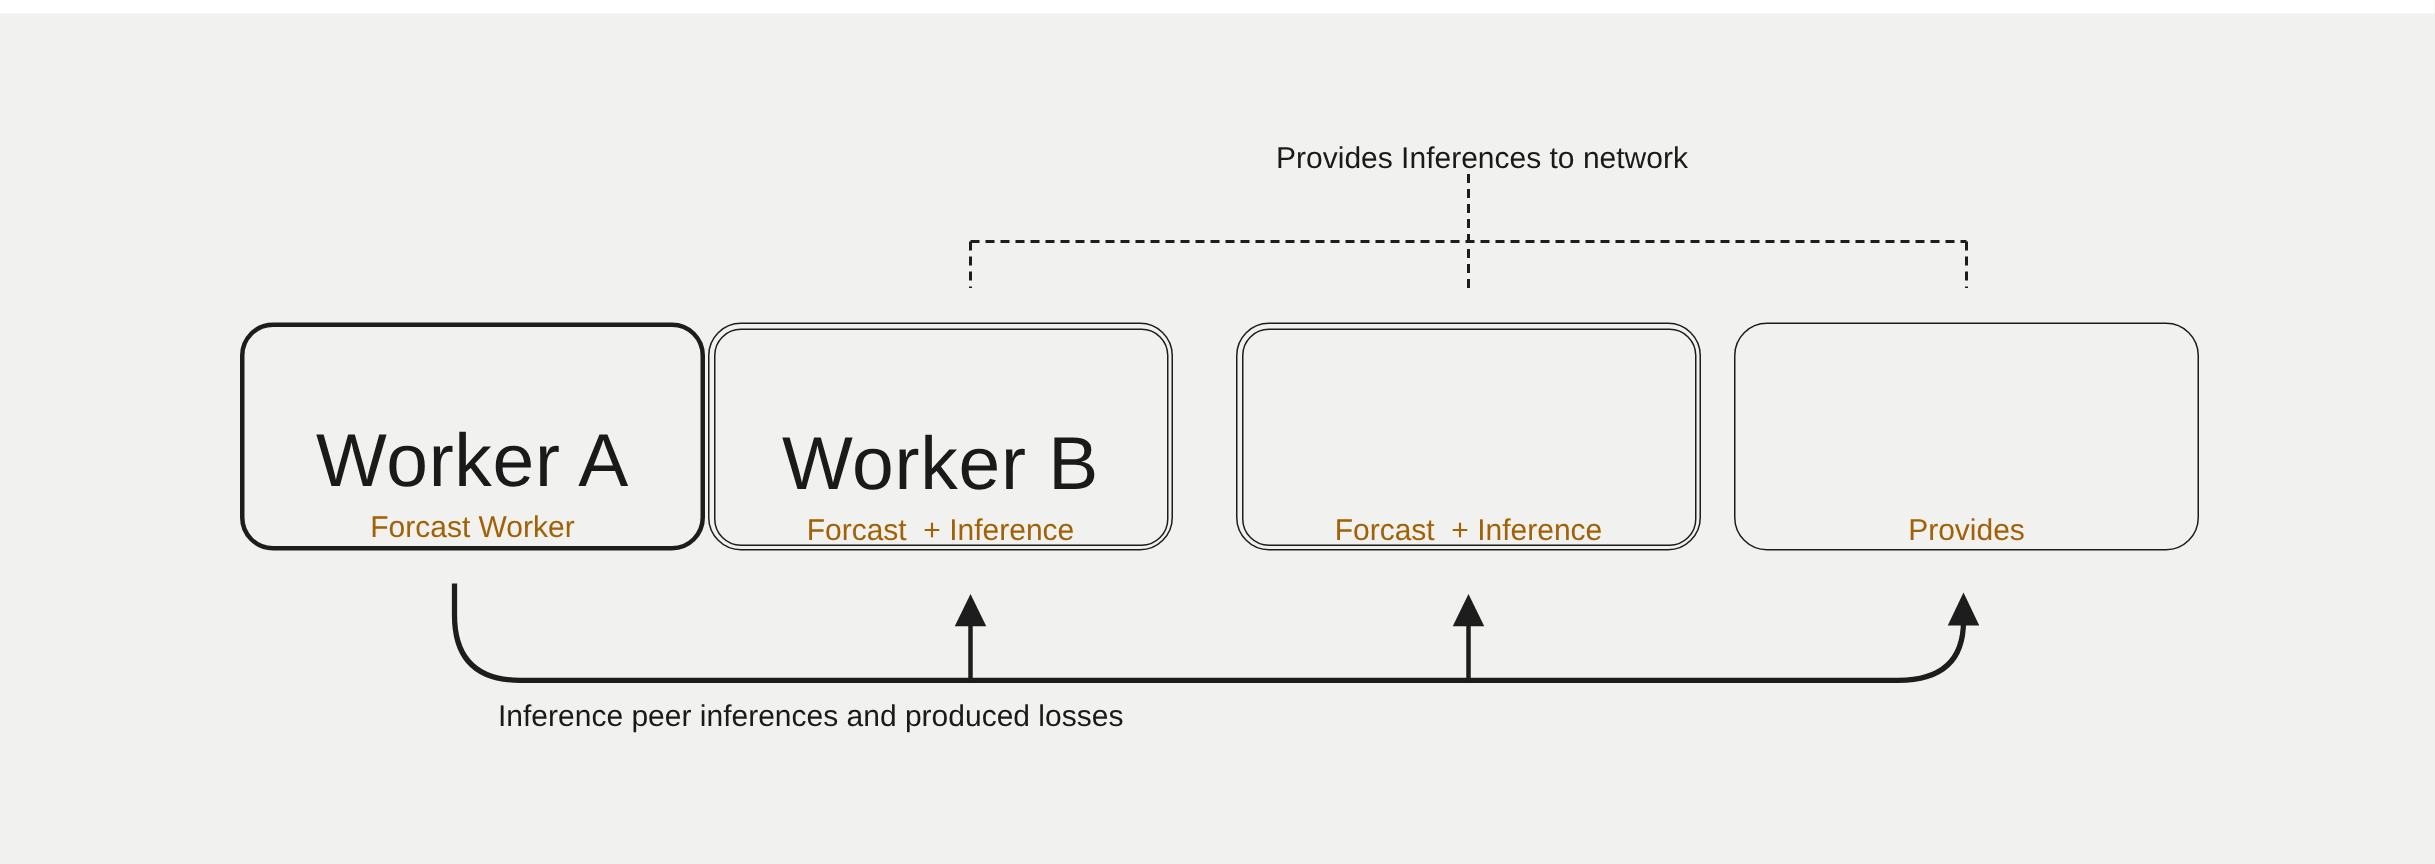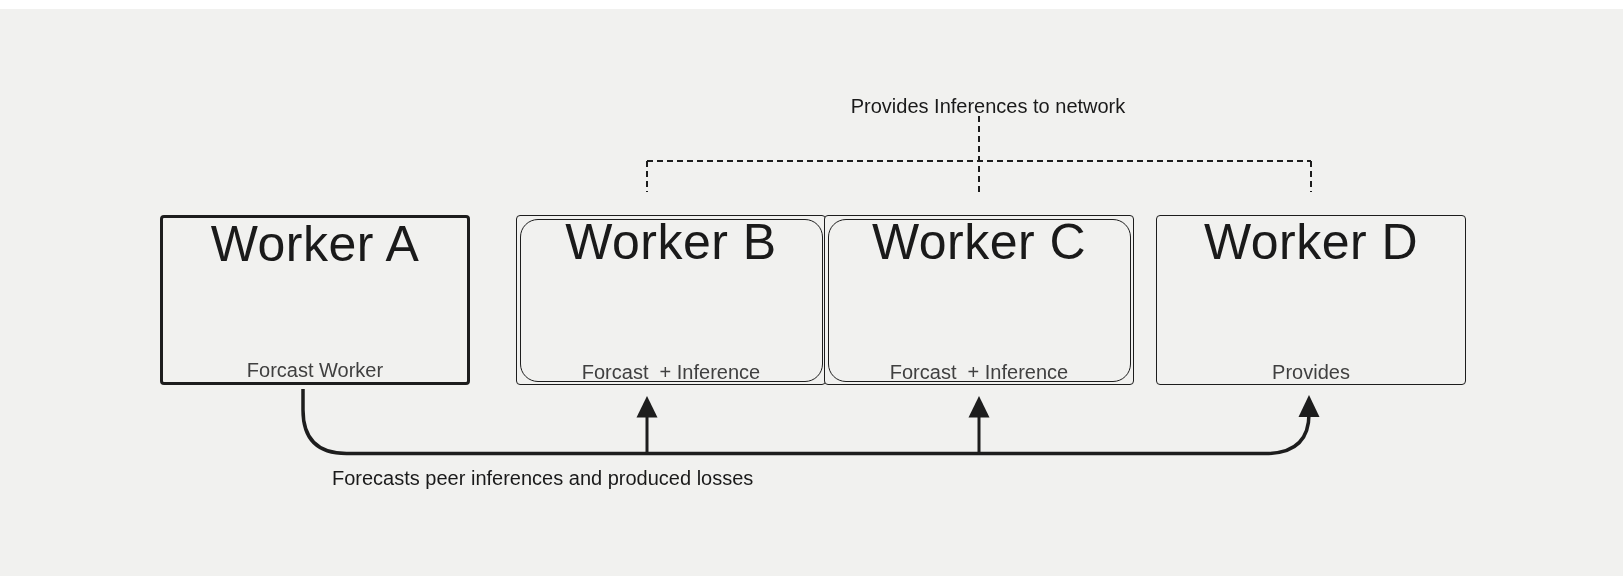--- a/index.html
+++ b/index.html
@@ -9,42 +9,42 @@
     font-family:"Liberation Sans", sans-serif;
     color:#1a1a1a;
   }
   .top-strip{
     position:absolute;left:0;top:0;width:1623px;height:9px;background:#ffffff;
   }
   .connector-layer{
     position:absolute;left:0;top:0;width:1623px;height:576px;
   }
   .worker-box{
-    position:absolute;top:215px;width:310px;height:170px;
-    box-sizing:border-box;border-radius:4px;
-    display:flex;flex-direction:column;align-items:center;justify-content:space-between;
+    position:absolute;top:215px;width:310px;height:152px;
+    box-sizing:border-box;border-radius:22px;
+    display:flex;flex-direction:column;align-items:center;justify-content:flex-end;
     background:#f1f1ef;
   }
   .worker-box.pos-a{left:160px;}
-  .worker-box.pos-b{left:516px;}
+  .worker-box.pos-b{left:472px;}
   .worker-box.pos-c{left:824px;}
   .worker-box.pos-d{left:1156px;}
   .border-thick{border:3px solid #1d1d1d;}
   .border-thin{border:1.5px solid #1d1d1d;}
   .border-double{border:1.5px solid #1d1d1d;position:absolute;}
   .border-double::before{
     content:"";position:absolute;inset:2.5px;border:1.5px solid #1d1d1d;
     border-radius:18px;pointer-events:none;
   }
   .worker-title{
     font-size:50px;line-height:1.05;font-weight:400;color:#1a1a1a;
     letter-spacing:0.5px;white-space:pre;
   }
   .worker-subtitle{
-    margin-top:7px;font-size:20px;line-height:1.2;color:#404040;white-space:pre;
+    margin-top:7px;font-size:20px;line-height:1.2;color:#a16207;white-space:pre;
   }
   .float-label{
     position:absolute;font-size:20px;line-height:1.2;color:#1a1a1a;white-space:pre;
   }
   .label-top{left:988px;top:94px;transform:translateX(-50%);}
   .label-bottom{left:332px;top:466px;}
 </style>
 </head>
 <body>
 
@@ -77,22 +77,20 @@
   <div class="worker-title">Worker A</div>
   <div class="worker-subtitle">Forcast Worker</div>
 </div>
 
 <div class="worker-box pos-b border-double">
   <div class="worker-title">Worker B</div>
   <div class="worker-subtitle">Forcast  + Inference</div>
 </div>
 
 <div class="worker-box pos-c border-double">
-  <div class="worker-title">Worker C</div>
   <div class="worker-subtitle">Forcast  + Inference</div>
 </div>
 
 <div class="worker-box pos-d border-thin">
-  <div class="worker-title">Worker D</div>
   <div class="worker-subtitle">Provides</div>
 </div>
 
-<div class="float-label label-bottom">Forecasts peer inferences and produced losses</div>
+<div class="float-label label-bottom">Inference peer inferences and produced losses</div>
 
 </body></html>

